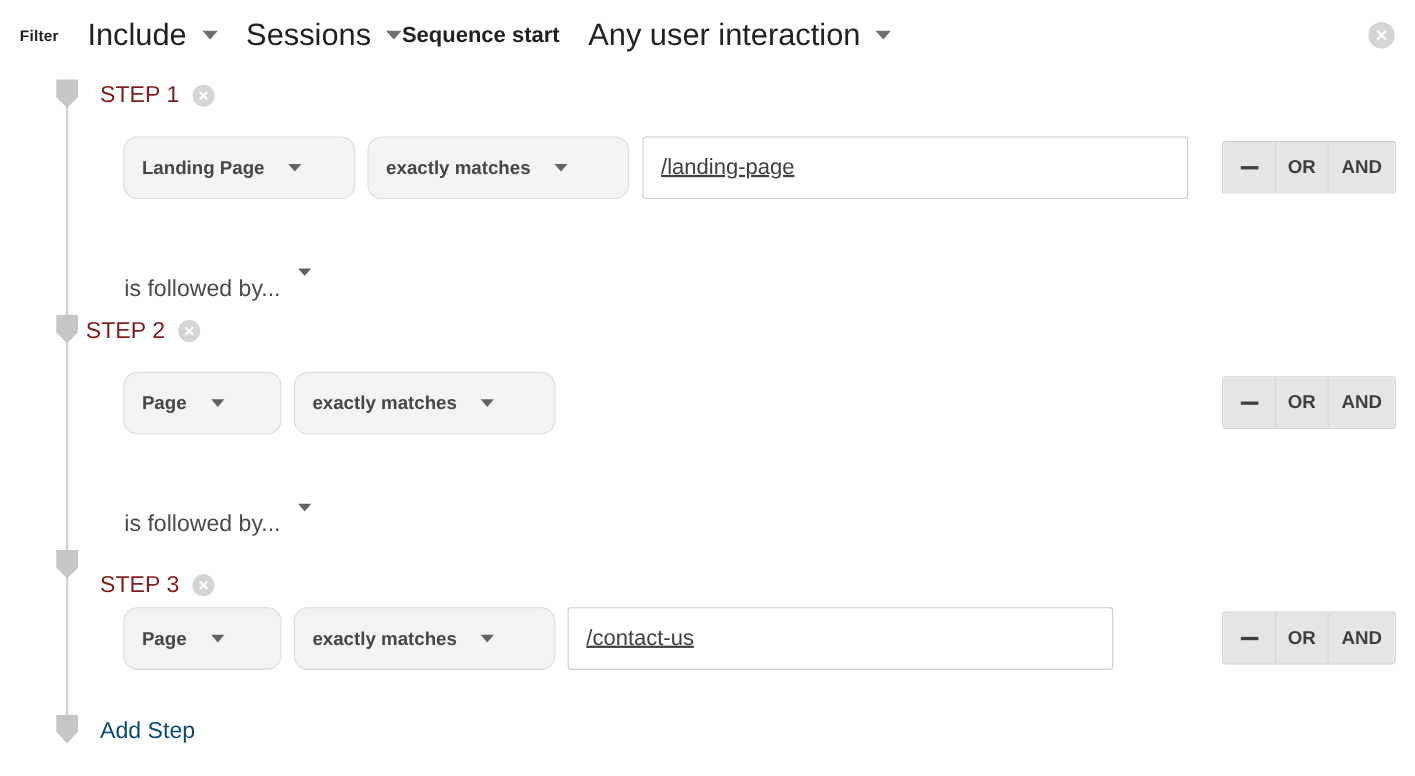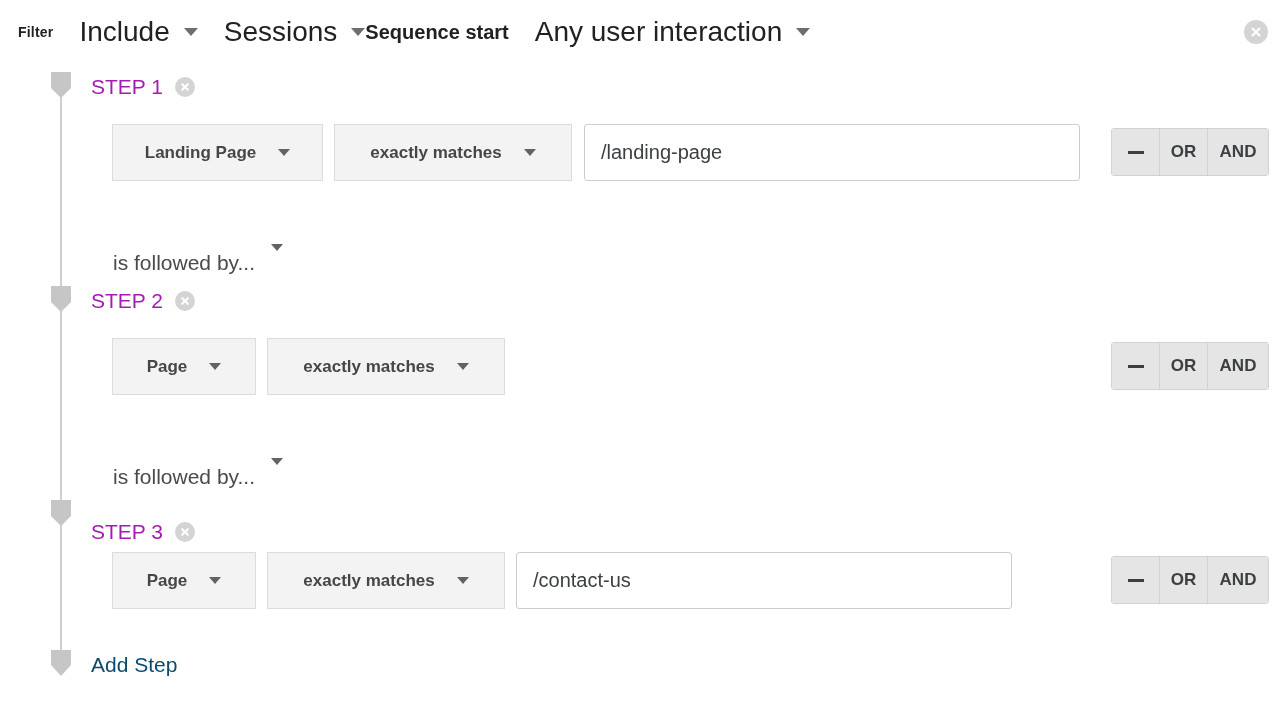--- a/index.html
+++ b/index.html
@@ -132,38 +132,38 @@
     background: #c6c6c6;
     clip-path: polygon(0 0, 100% 0, 100% 58%, 50% 100%, 0 58%);
   }
 
   
   .step-label {
     position: absolute;
     display: flex;
     align-items: center;
     font-size: 21px;
-    color: #a21caf;
+    color: #7f1d1d;
     white-space: nowrap;
   }
 
   .cond-row {
     position: absolute;
     display: flex;
     align-items: center;
   }
 
   .dd {
     display: flex;
     align-items: center;
-    justify-content: center;
+    justify-content: flex-start;
     box-sizing: border-box;
     background: #f3f3f3;
     border: 1px solid #dcdcdc;
-    border-radius: 0;
+    border-radius: 13px;
     padding: 0 16px;
     cursor: pointer;
   }
   .dd .dd-text {
     font-size: 17px;
     font-weight: bold;
     color: #444746;
     white-space: nowrap;
   }
   .dd .caret-sm { margin-left: 22px; }
@@ -172,20 +172,21 @@
     box-sizing: border-box;
     background: #ffffff;
     border: 1px solid #cdcdcd;
     border-radius: 3px;
     display: flex;
     align-items: center;
     padding: 0 16px;
     font-size: 20px;
     color: #3c4043;
     cursor: text;
+    text-decoration: underline;
   }
 
   
   .seg {
     position: absolute;
     display: flex;
     box-sizing: border-box;
     border: 1px solid #d2d2d2;
     border-radius: 3px;
     overflow: hidden;
@@ -292,21 +293,21 @@
   </div>
   <div class="seg-btn seg-or">OR</div>
   <div class="seg-btn seg-and">AND</div>
 </div>
 
 <div class="followed" style="left:113px; top:219px;">
   <span class="f-text">is followed by...</span>
   <span class="caret-sm"></span>
 </div>
 
-<div class="step-label" style="left:91px; top:289px;">
+<div class="step-label" style="left:78px; top:289px;">
   <span>STEP 2</span>
   <span class="x-badge"></span>
 </div>
 
 <div class="cond-row" style="left:112px; top:338px;">
   <div class="dd" style="width:144px; height:57px;">
     <span class="dd-text">Page</span>
     <span class="caret-sm"></span>
   </div>
   <div class="dd" style="width:238px; height:57px; margin-left:11px;">

